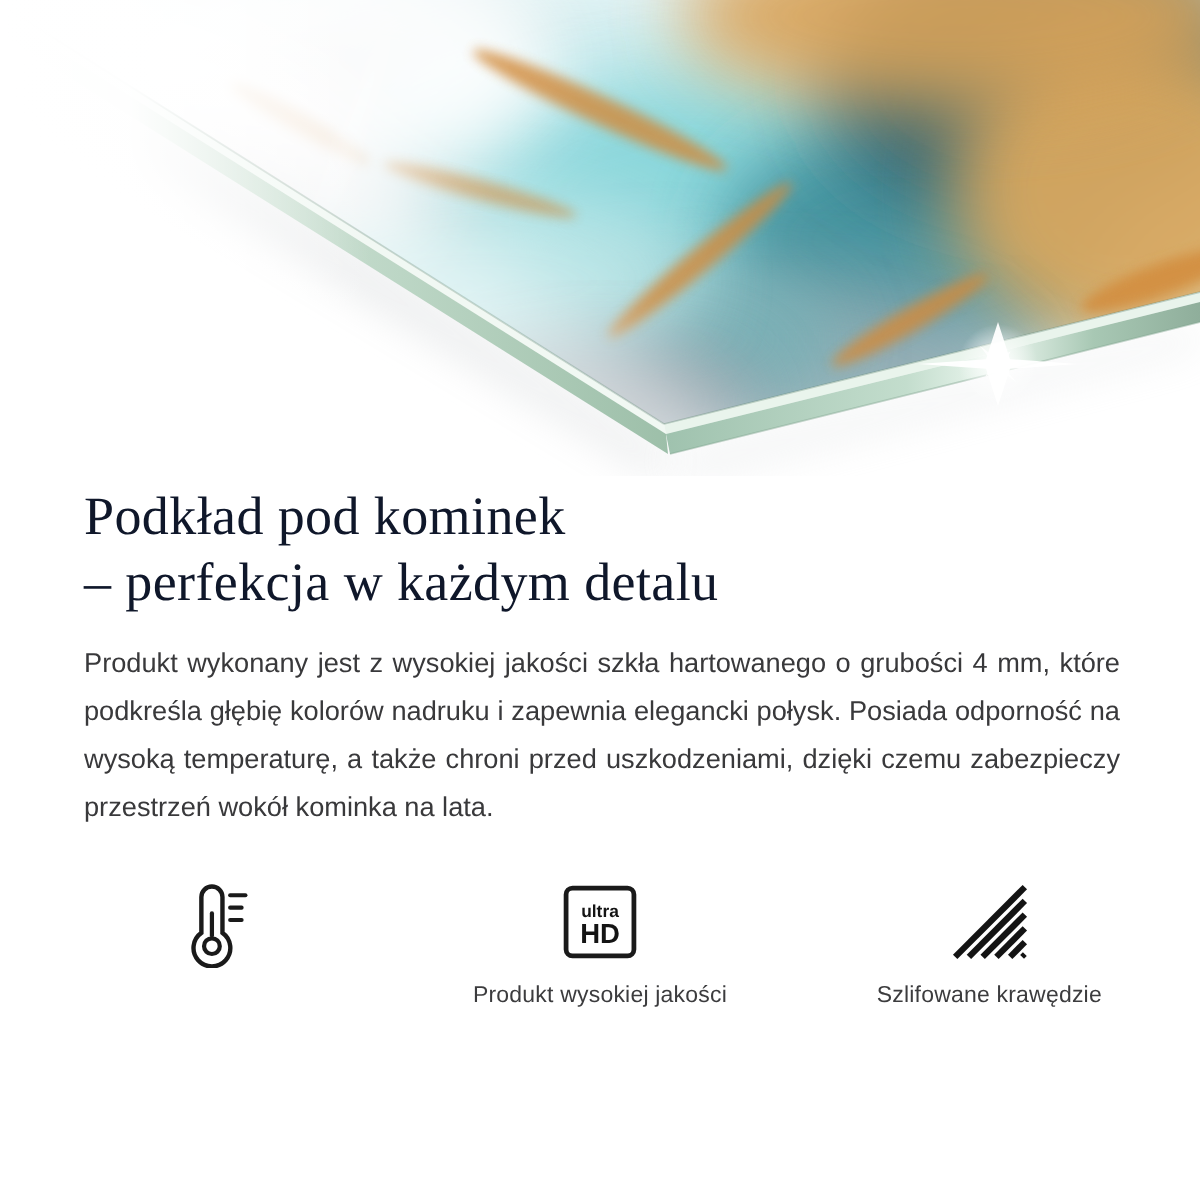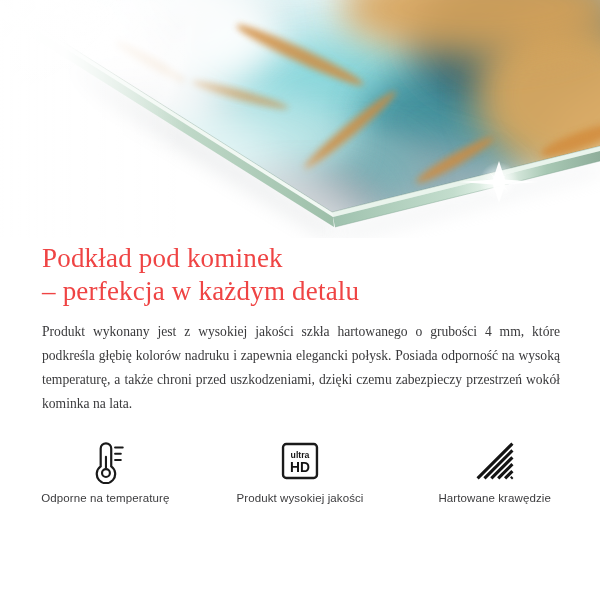--- a/index.html
+++ b/index.html
@@ -2,22 +2,22 @@
 <html lang="pl"><head>
 <meta charset="utf-8">
 <style>
   html,body{margin:0;padding:0;background:#fff;}
   body{width:600px;height:600px;overflow:hidden;font-family:"Liberation Sans","DejaVu Sans",sans-serif;}
   .page{position:relative;width:600px;height:600px;background:#fff;}
   .hero{position:absolute;top:0;left:0;width:600px;height:238px;}
   .hero svg{display:block;}
   .content{position:absolute;top:238px;left:0;width:600px;}
   h1.title{margin:4px 40px 0 42px;font-family:"Liberation Serif","DejaVu Serif",serif;
-           font-weight:400;font-size:27px;line-height:32.5px;color:#ef4444;letter-spacing:.2px;}
-  p.desc{margin:13px 40px 0 42px;font-size:13.6px;line-height:24px;color:#39393b;text-align:justify;font-family:Liberation Serif, serif;}
+           font-weight:400;font-size:27px;line-height:32.5px;color:#0f172a;letter-spacing:.2px;}
+  p.desc{margin:13px 40px 0 42px;font-size:13.6px;line-height:24px;color:#39393b;text-align:justify;}
   .features{margin:21px 8px 0;display:grid;grid-template-columns:repeat(3,1fr);row-gap:17px;}
   .feature{display:flex;flex-direction:column;align-items:center;}
   .icon-wrap{height:47px;display:flex;align-items:center;justify-content:flex-start;}
   .feature-label{margin-top:8px;font-size:11.5px;color:#3c3c3e;letter-spacing:.1px;}
   .ico{stroke:#1a1a1a;fill:none;stroke-width:2.4;}
 </style>
 </head>
 <body>
 
 <div class="page">
@@ -137,21 +137,20 @@
         <div class="icon-wrap">
           <svg width="46" height="46" viewBox="0 0 48 48" class="ico" stroke-linecap="round">
             <path d="M19.5 29.7 V11 a5.5 5.5 0 0 1 11 0 v18.7 a9.6 9.6 0 1 1 -11 0 Z" stroke-width="2.3"></path>
             <circle cx="25" cy="36.6" r="4.1" stroke-width="2.2"></circle>
             <line x1="25" y1="19.5" x2="25" y2="31" stroke-width="2.2"></line>
             <line x1="34.5" y1="10" x2="42.5" y2="10" stroke-width="2.1"></line>
             <line x1="34.5" y1="16.5" x2="40.5" y2="16.5" stroke-width="2.1"></line>
             <line x1="34.5" y1="23" x2="40.5" y2="23" stroke-width="2.1"></line>
           </svg>
         </div>
-        <div class="feature-label">Odporne na temperaturę</div>
       </div>
 
       <div class="feature">
         <div class="icon-wrap">
           <svg width="44" height="44" viewBox="0 0 48 48">
             <rect x="5.5" y="5.5" width="37" height="37" rx="3.5" fill="none" stroke="#1a1a1a" stroke-width="2.6"></rect>
             <text x="24" y="21" text-anchor="middle" font-family="Liberation Sans, DejaVu Sans, sans-serif" font-size="9.5" font-weight="700" fill="#141414">ultra</text>
             <text x="24" y="35.5" text-anchor="middle" font-family="Liberation Sans, DejaVu Sans, sans-serif" font-size="15" font-weight="800" fill="#141414">HD</text>
           </svg>
         </div>
@@ -164,19 +163,19 @@
         <div class="icon-wrap">
           <svg width="44" height="44" viewBox="0 0 48 48" stroke="#141414" fill="none">
             <line x1="5" y1="43" x2="43" y2="5" stroke-width="3.4"></line>
             <line x1="12.5" y1="43" x2="43" y2="12.5" stroke-width="3.4"></line>
             <line x1="20" y1="43" x2="43" y2="20" stroke-width="3.4"></line>
             <line x1="27.5" y1="43" x2="43" y2="27.5" stroke-width="3.4"></line>
             <line x1="35" y1="43" x2="43" y2="35" stroke-width="3.4"></line>
             <line x1="41.5" y1="43" x2="43" y2="41.5" stroke-width="3"></line>
           </svg>
         </div>
-        <div class="feature-label">Hartowane krawędzie</div>
+        <div class="feature-label">Szlifowane krawędzie</div>
       </div>
 
 
     </div>
   </div>
 </div>
 
 </body></html>

